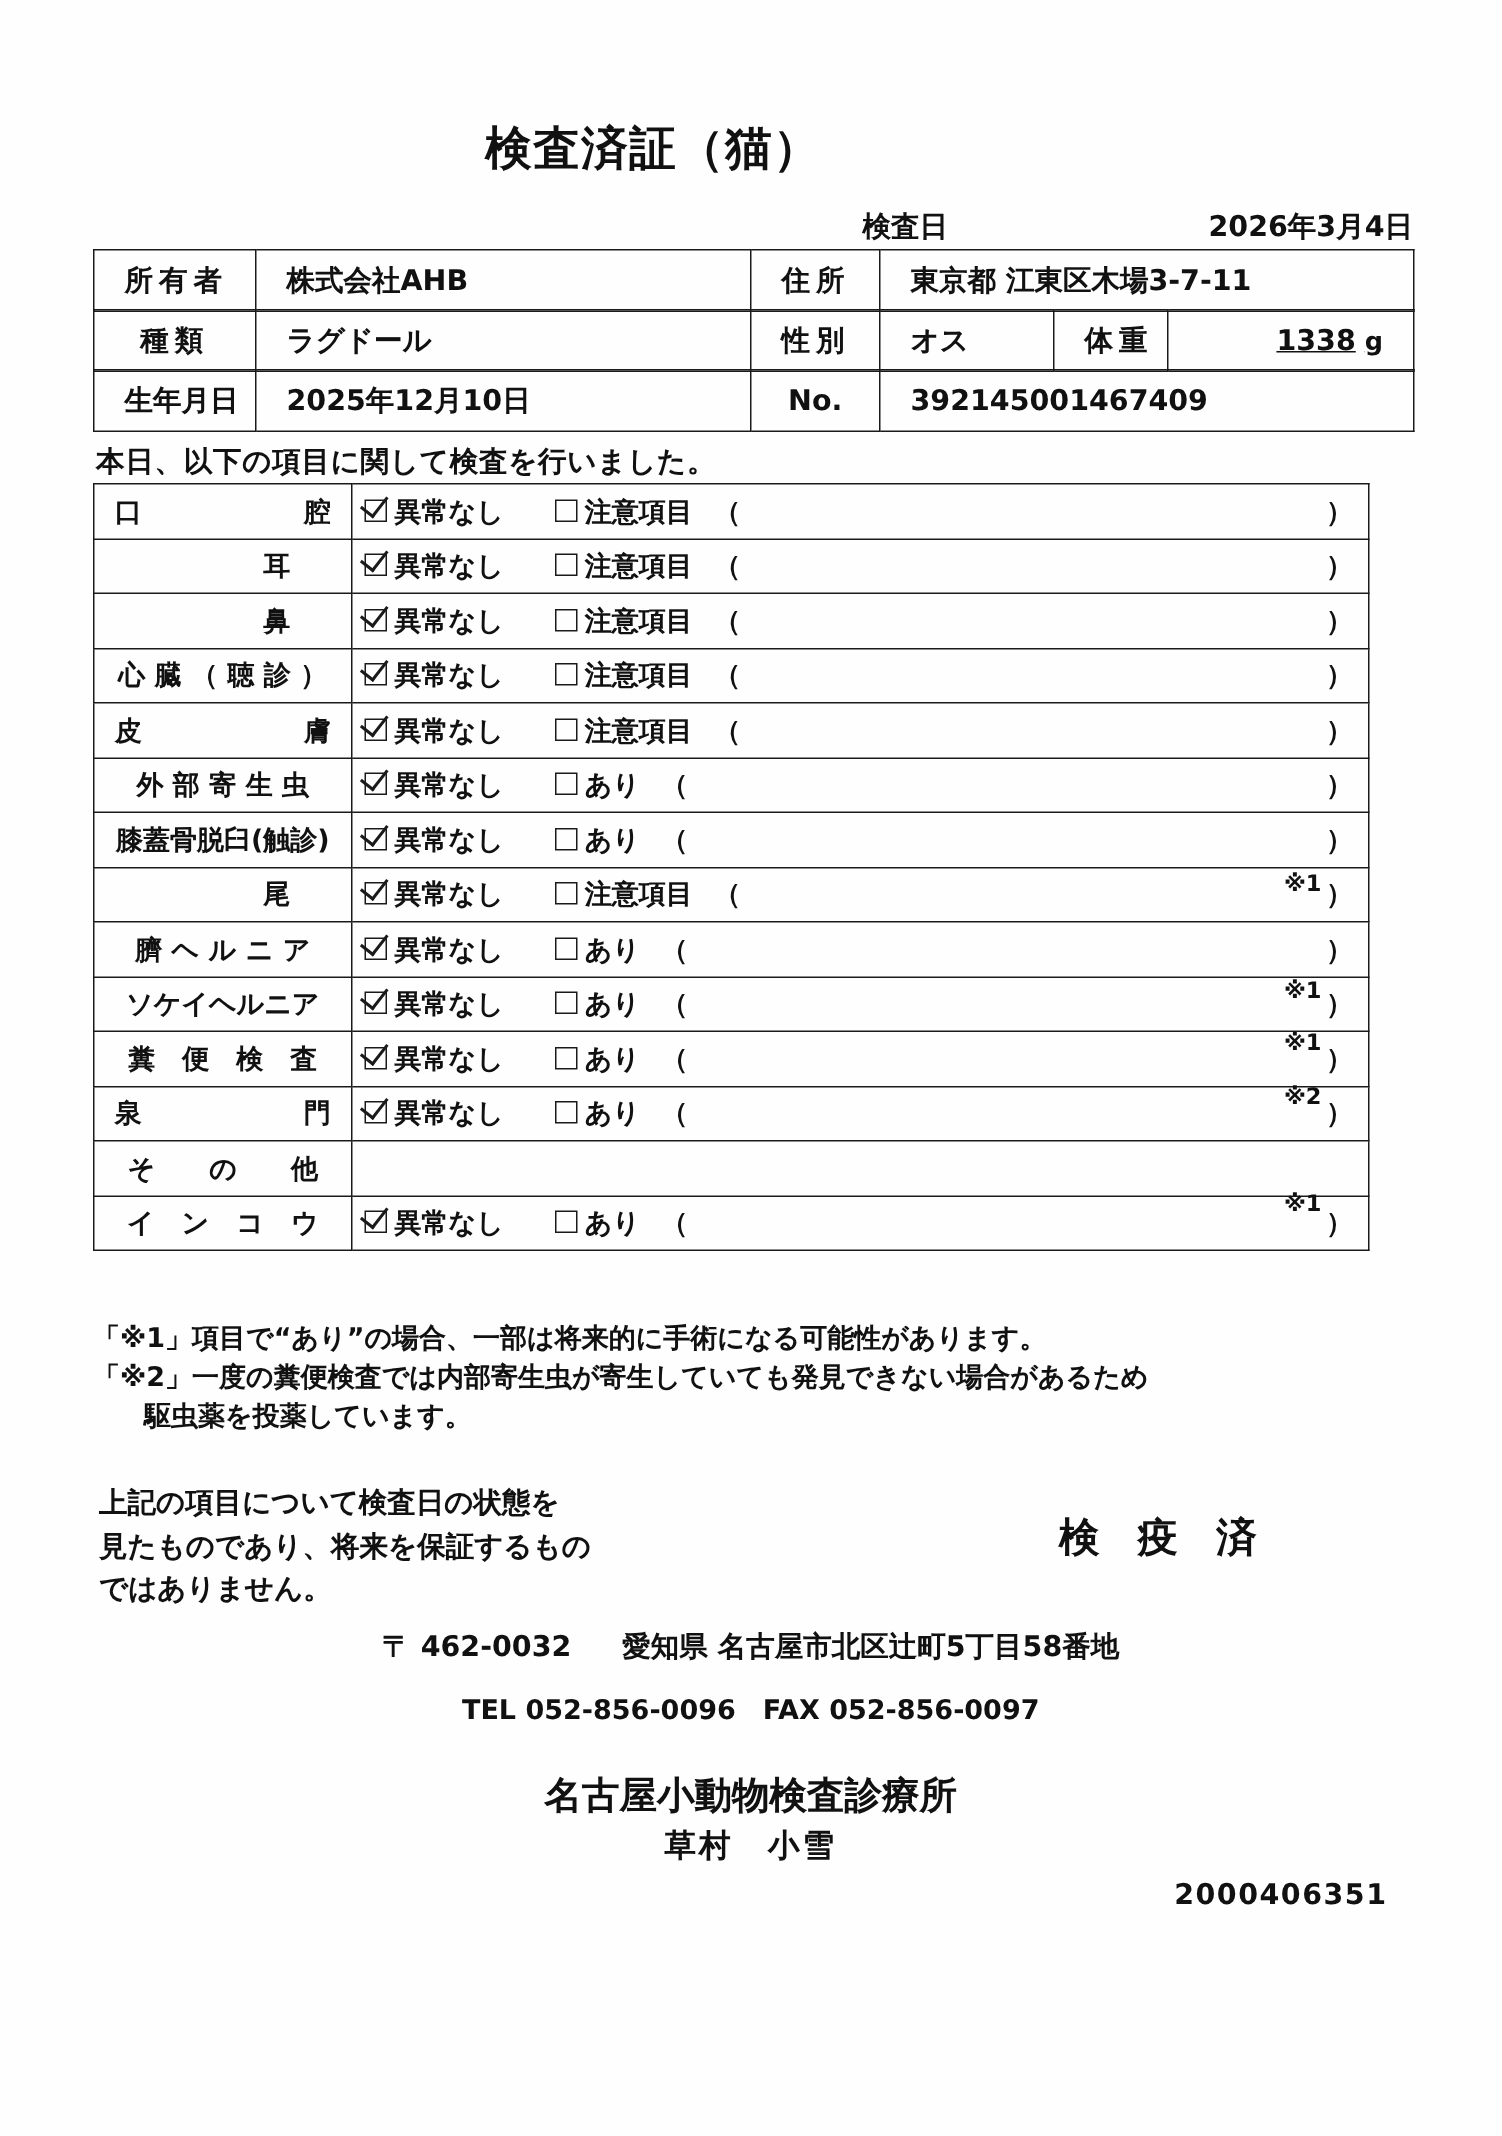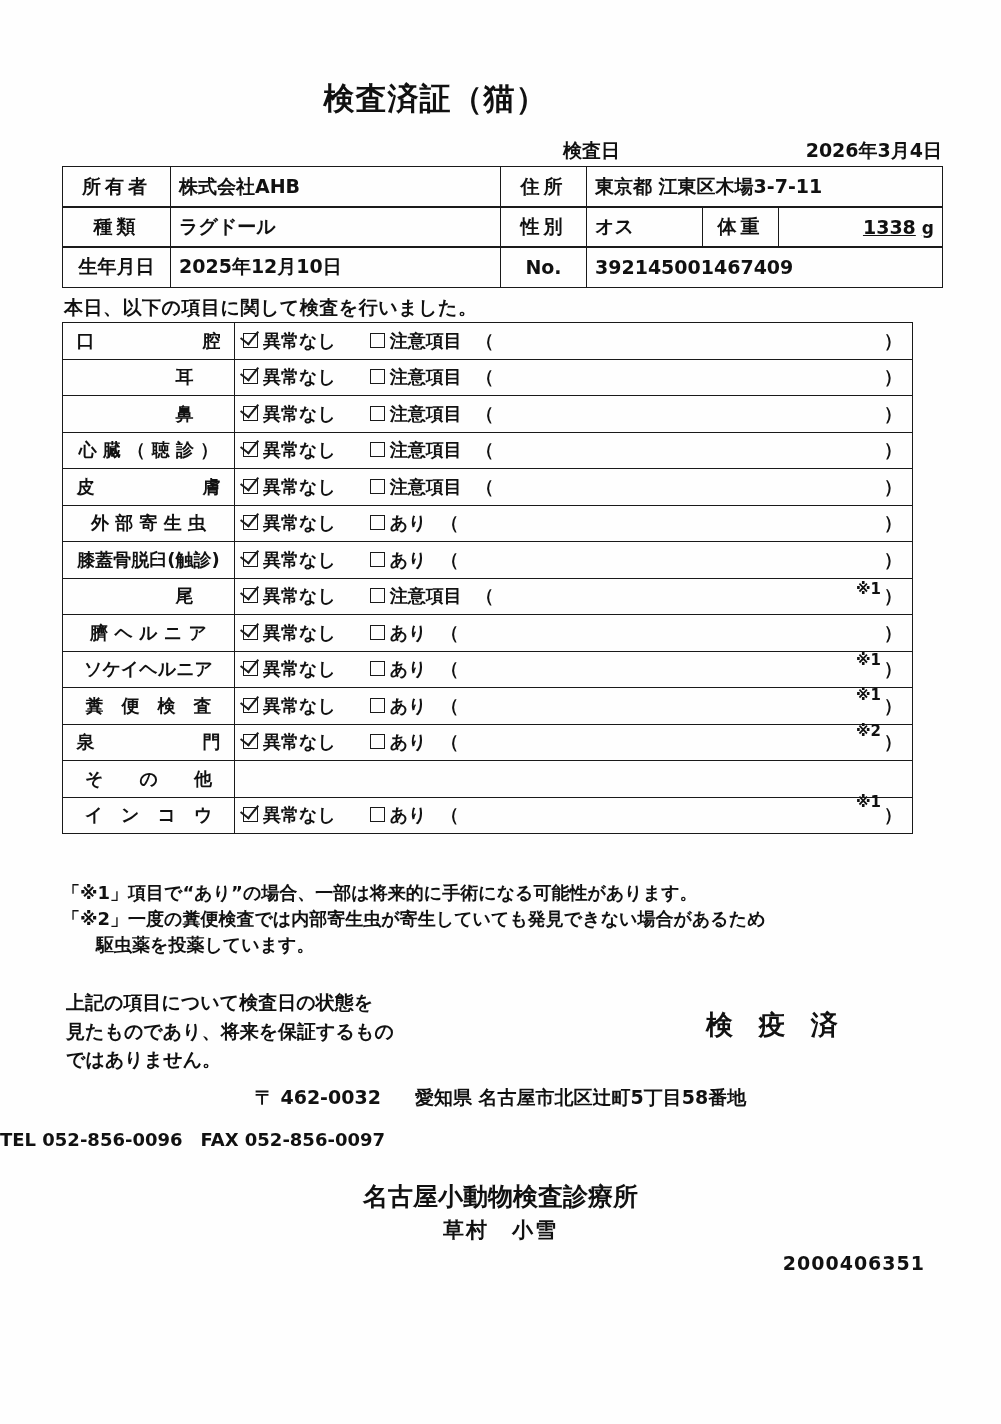--- a/index.html
+++ b/index.html
@@ -36,21 +36,21 @@
     position: absolute;
     top: 138px;
     left: 62px;
     width: 880px;
     height: 28px;
     font-size: 19px;
     font-weight: 600;
   }
   .exam-date-label {
     position: absolute;
-    left: 501px;
+    left: 513px;
     top: 0;
   }
   .exam-date-value {
     position: absolute;
     right: 0;
     top: 0;
     font-size: 19px;
     font-weight: 600;
   }
 
@@ -60,21 +60,21 @@
     top: 166px;
     left: 62px;
     width: 880px;
     border-collapse: collapse;
     table-layout: fixed;
   }
   .info-table td {
     border: 1.6px solid #1a1a1a;
     height: 40px;
     font-size: 19px;
-    padding: 0 8px;
+    padding: 0 20px;
     vertical-align: middle;
     font-weight: 600;
   }
   .lbl {
     text-align: center;
     letter-spacing: 4px;
     white-space: nowrap;
     font-weight: 700;
   }
   .lbl.nolsp { letter-spacing: 0; }
@@ -194,20 +194,21 @@
     text-align: center;
     font-size: 19px;
     font-weight: 600;
   }
   .addr-postal { margin-right: 34px; }
   .tel {
     position: absolute;
     top: 1128px;
     left: 0;
     width: 1001px;
+    text-align: center;
     font-size: 18px;
     font-weight: 600;
     font-family: "DejaVu Sans", "Liberation Sans", sans-serif;
   }
   .clinic {
     position: absolute;
     top: 1180px;
     left: 0;
     width: 1001px;
     text-align: center;

